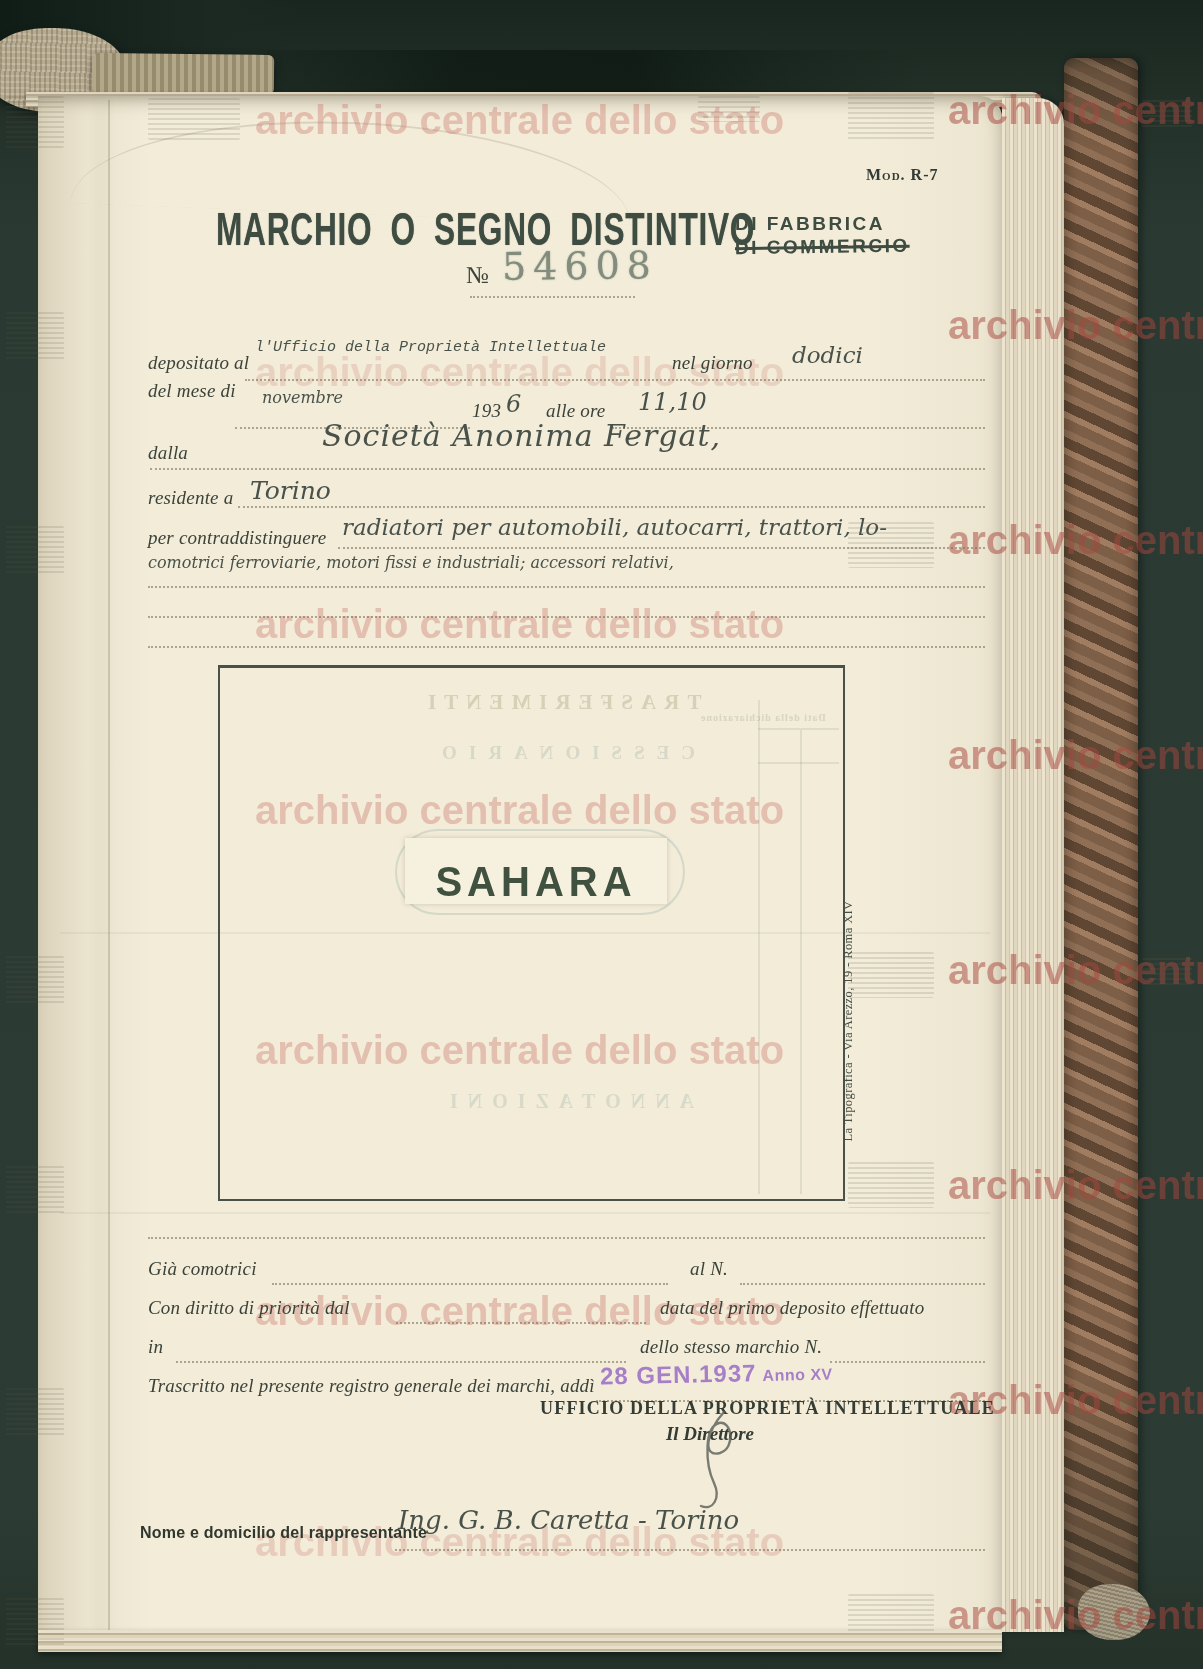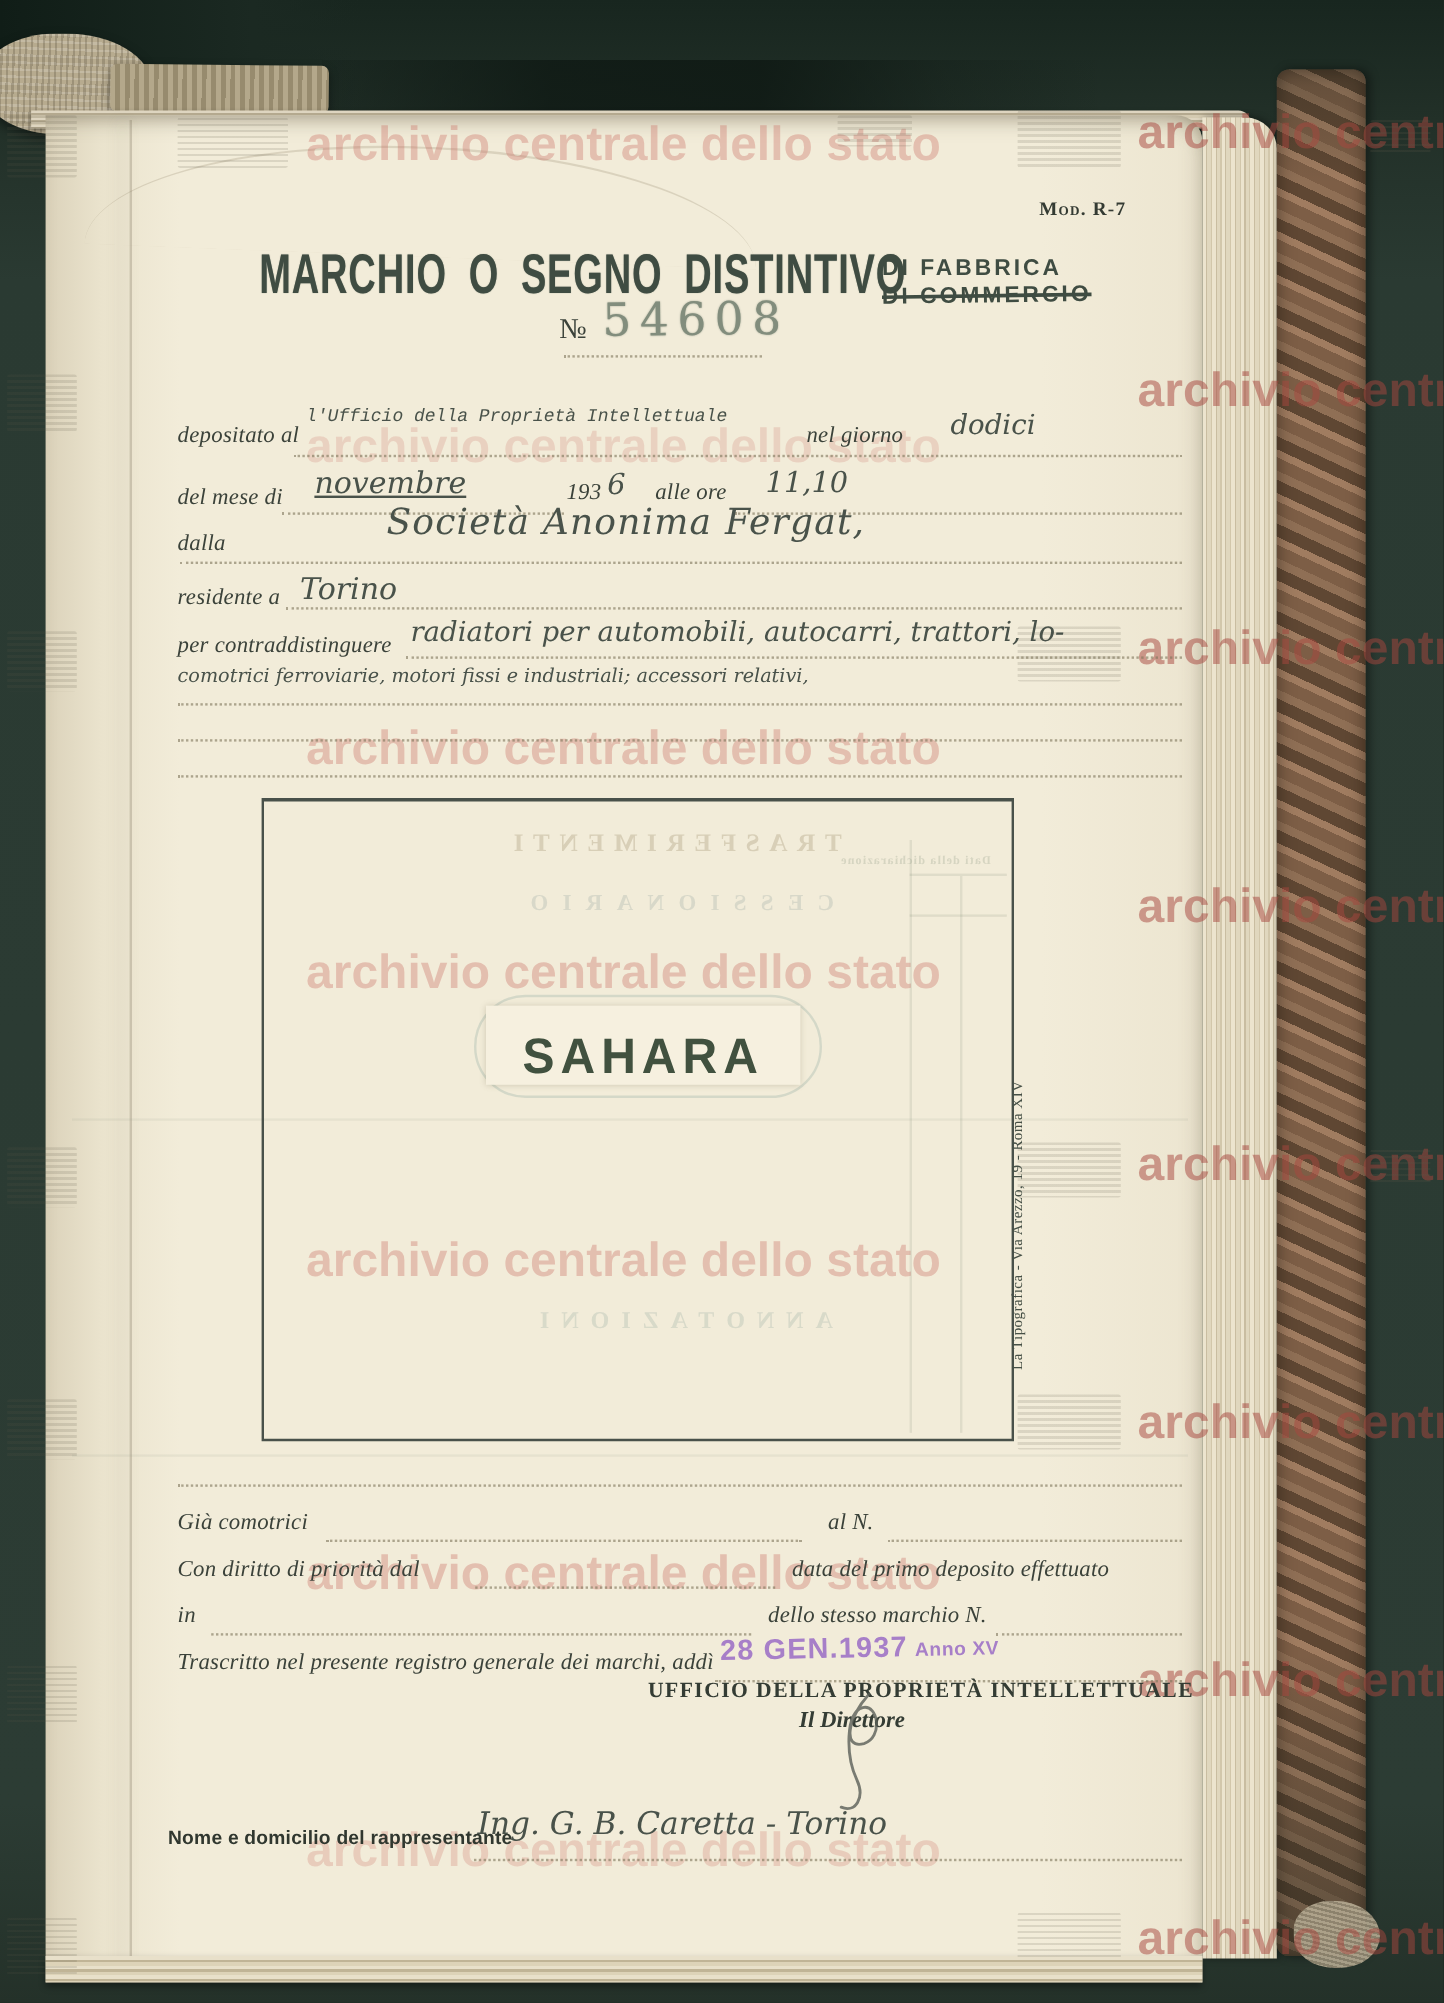--- a/index.html
+++ b/index.html
@@ -142,22 +142,22 @@
   <div class="abs num-symbol" style="left:466px;top:262px;">№</div>
   <div class="abs num-stamp" style="left:502px;top:244px;">54608</div>
   <div class="abs dotted" style="left:470px;top:296px;width:165px;"></div>
 
   <div class="abs printed" style="left:148px;top:352px;">depositato al</div>
   <div class="abs hw" style="left:255px;top:339px;font-size:15px;font-family:Liberation Mono, monospace;">l'Ufficio della Proprietà Intellettuale</div>
   <div class="abs printed" style="left:672px;top:352px;">nel giorno</div>
   <div class="abs hw" style="left:792px;top:342px;font-size:23px;">dodici</div>
   <div class="abs dotted" style="left:245px;top:379px;width:740px;"></div>
 
-  <div class="abs printed" style="left:148px;top:404px;">del mese di</div>
-  <div class="abs hw" style="left:262px;top:388px;font-size:25px;text-decoration:underline;">novembre</div>
+  <div class="abs printed" style="left:148px;top:380px;">del mese di</div>
+  <div class="abs hw" style="left:262px;top:388px;font-size:16px;">novembre</div>
   <div class="abs printed" style="left:472px;top:400px;">193</div>
   <div class="abs hw" style="left:506px;top:390px;font-size:24px;">6</div>
   <div class="abs printed" style="left:546px;top:400px;">alle ore</div>
   <div class="abs hw" style="left:638px;top:388px;font-size:24px;">11,10</div>
   <div class="abs dotted" style="left:235px;top:427px;width:235px;"></div>
   <div class="abs dotted" style="left:612px;top:427px;width:373px;"></div>
 
   <div class="abs printed" style="left:148px;top:442px;">dalla</div>
   <div class="abs hw" style="left:322px;top:418px;font-size:30px;letter-spacing:1px;">Società Anonima Fergat,</div>
   <div class="abs dotted" style="left:150px;top:468px;width:835px;"></div>

